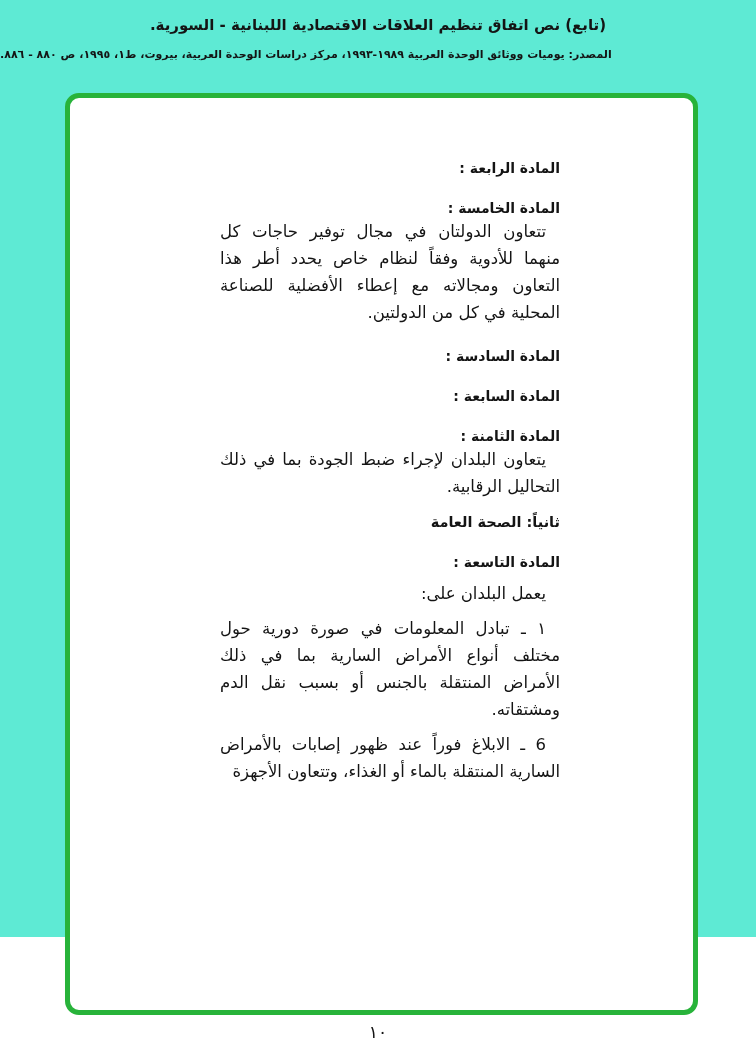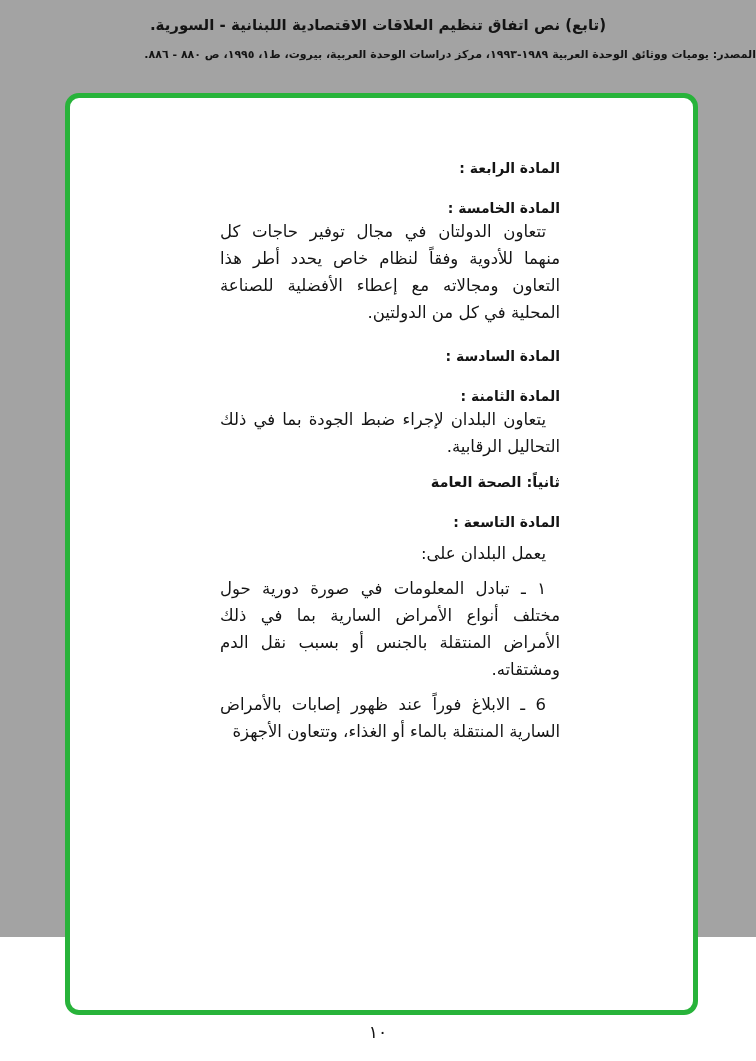--- a/index.html
+++ b/index.html
@@ -6,32 +6,32 @@
   * { box-sizing: border-box; }
   html, body { margin: 0; padding: 0; }
   body {
     width: 756px; height: 1061px;
     background: #ffffff;
     font-family: "DejaVu Sans", sans-serif;
     color: var(--ink);
     direction: rtl;
     overflow: hidden;
   }
-  .page { position: relative; width: 756px; height: 937px; background: #a3a3a3; }
+  .page { position: relative; width: 756px; height: 937px; background: #5eead4; }
 
   .header-title {
     position: absolute; top: 16px; left: 0; right: 0;
     text-align: center;
     font-size: 15px; font-weight: bold;
     letter-spacing: 0;
   }
   .header-source {
     position: absolute; top: 48px; left: 0; right: 0;
-    text-align: right;
-    font-size: 11px; font-weight: bold; padding-left: 35px;
+    text-align: left;
+    font-size: 11px; font-weight: bold;
   }
 
   .doc-frame {
     position: absolute;
     left: 65px; top: 93px;
     width: 633px; height: 922px;
     border: 5px solid var(--frame-green);
     border-radius: 14px;
     background: #fff;
   }
@@ -85,20 +85,21 @@
       <div class="b-heading">المادة الرابعة :</div>
 
 
       <div class="b-heading">المادة الخامسة :</div>
 
       <p class="b-para">تتعاون الدولتان في مجال توفير حاجات كل منهما للأدوية وفقاً لنظام خاص يحدد أطر هذا التعاون ومجالاته مع إعطاء الأفضلية للصناعة المحلية في كل من الدولتين.</p>
 
       <div class="b-heading">المادة السادسة :</div>
 
 
+      <div class="b-heading">المادة السابعة :</div>
 
 
       <div class="b-heading">المادة الثامنة :</div>
 
       <p class="b-para">يتعاون البلدان لإجراء ضبط الجودة بما في ذلك التحاليل الرقابية.</p>
 
       <div class="b-section">ثانياً:  الصحة العامة</div>
 
       <div class="b-heading">المادة التاسعة :</div>
 

